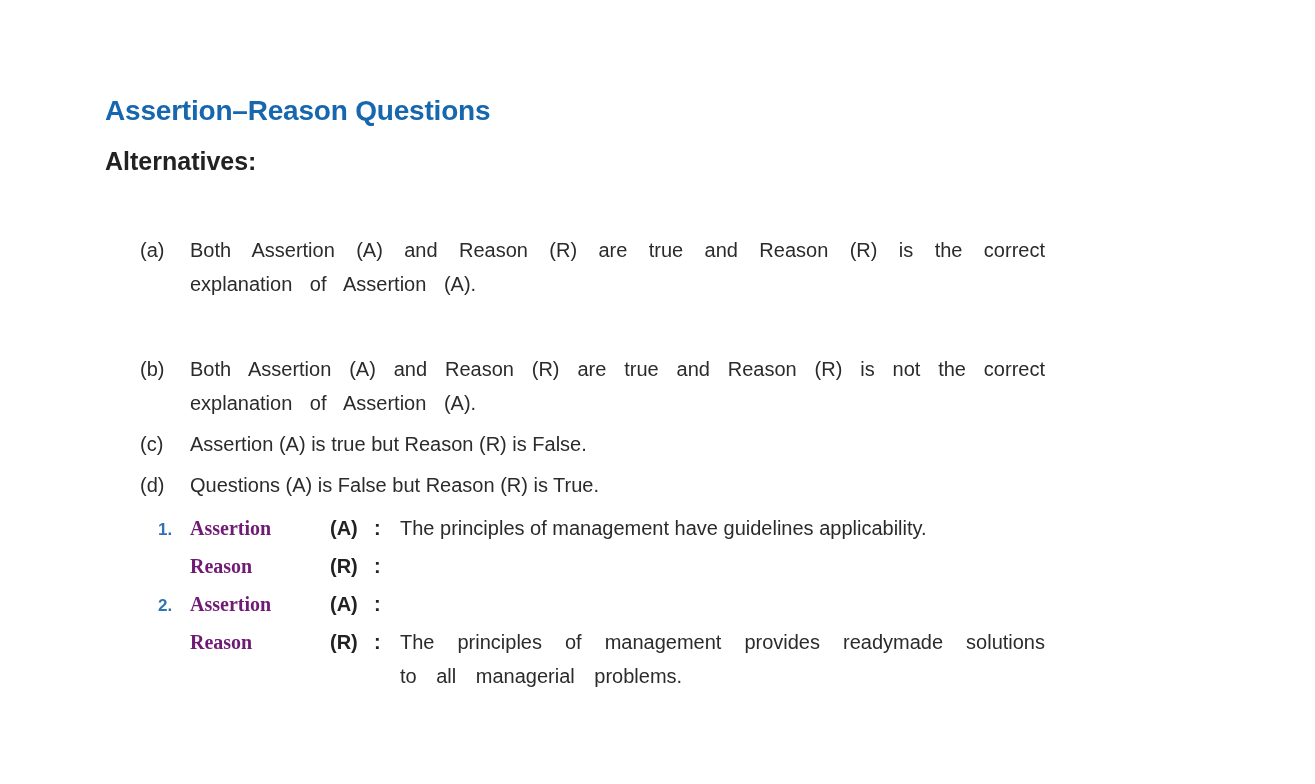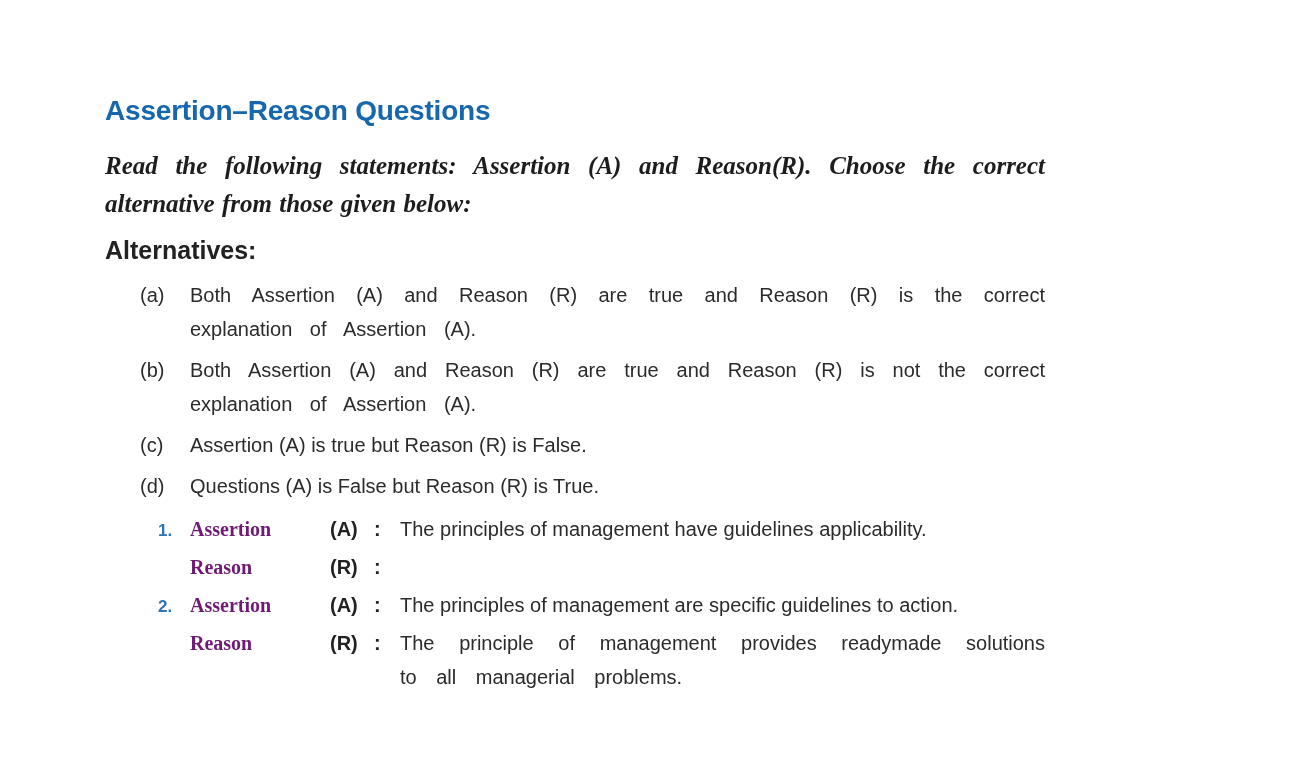--- a/index.html
+++ b/index.html
@@ -47,20 +47,21 @@
     padding-left: 35px;
     font-size: 20px;
     line-height: 34px;
     margin-bottom: 7px;
   }
   .alt-marker { flex: 0 0 50px; }
   .alt-text { flex: 1 1 auto; }
   .alt-text.wide {
     text-align: justify;
     word-spacing: 12px;
+    margin-top: 44px;
   }
   .questions { padding-left: 53px; }
   .question { margin-bottom: 4px; }
   .q-row {
     display: flex;
     align-items: baseline;
     font-size: 20px;
     line-height: 34px;
     margin-bottom: 2px;
   }
@@ -76,21 +77,20 @@
   .q-text { flex: 1 1 auto; text-align: justify; }
   .q-text.spread { word-spacing: 14px; }
 </style>
 </head>
 <body>
 
 <div class="page">
 
   <h1 class="title">Assertion–Reason Questions</h1>
 
-  <p class="intro">Read the following statements: Assertion (A) and Reason(R). Choose the correct alternative from those given below:</p>
 
   <div class="alts-label">Alternatives:</div>
 
   <div class="alts">
     <div class="alt">
       <span class="alt-marker">(a)</span>
       <span class="alt-text wide">Both Assertion (A) and Reason (R) are true and Reason (R) is the correct explanation of Assertion (A).</span>
     </div>
     <div class="alt">
       <span class="alt-marker">(b)</span>
@@ -123,25 +123,24 @@
         <span class="q-colon">:</span>
       </div>
     </div>
 
     <div class="question">
       <div class="q-row">
         <span class="q-num">2.</span>
         <span class="q-label">Assertion</span>
         <span class="q-marker">(A)</span>
         <span class="q-colon">:</span>
-        <span class="q-text">The principles of management are specific guidelines to action.</span>
       </div>
       <div class="q-row">
         <span class="q-num"></span>
         <span class="q-label">Reason</span>
         <span class="q-marker">(R)</span>
         <span class="q-colon">:</span>
-        <span class="q-text spread">The principle of management provides readymade solutions to all managerial problems.</span>
+        <span class="q-text spread">The principles of management provides readymade solutions to all managerial problems.</span>
       </div>
     </div>
 
   </div>
 </div>
 
 </body></html>

